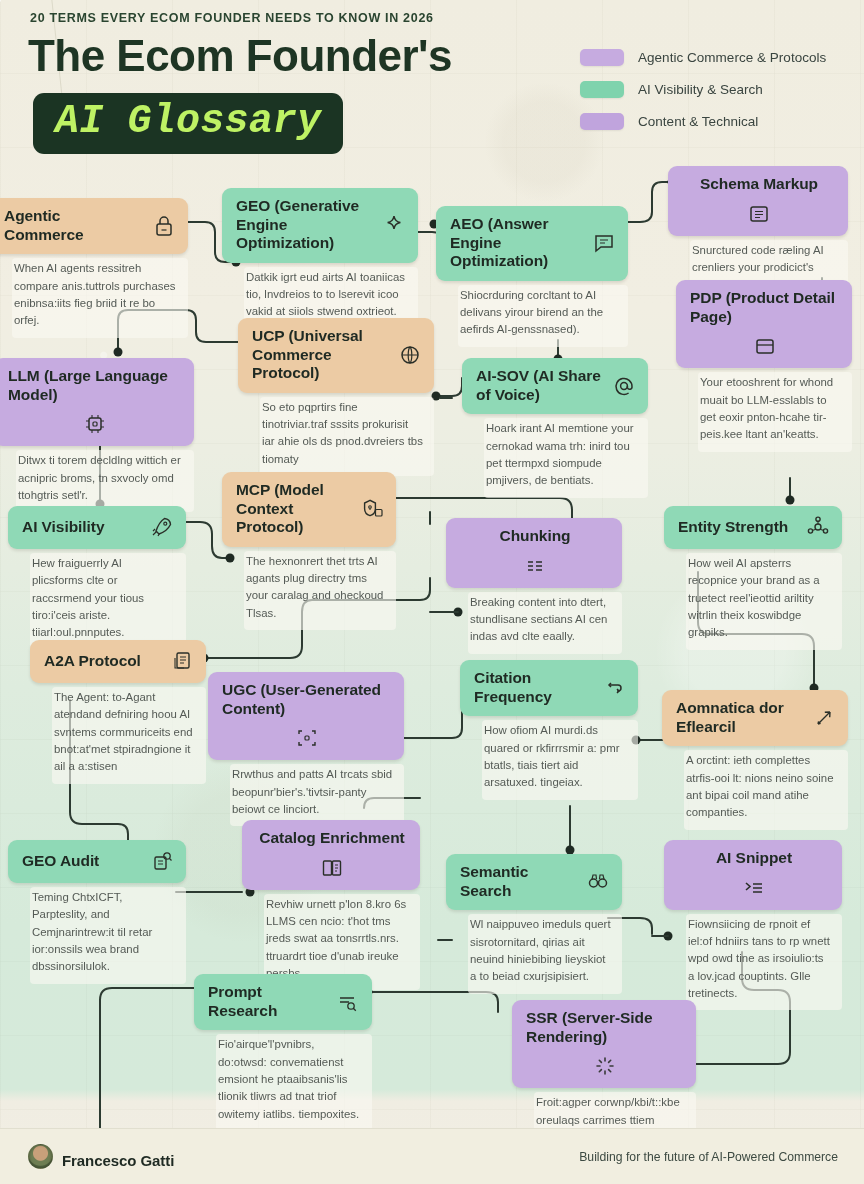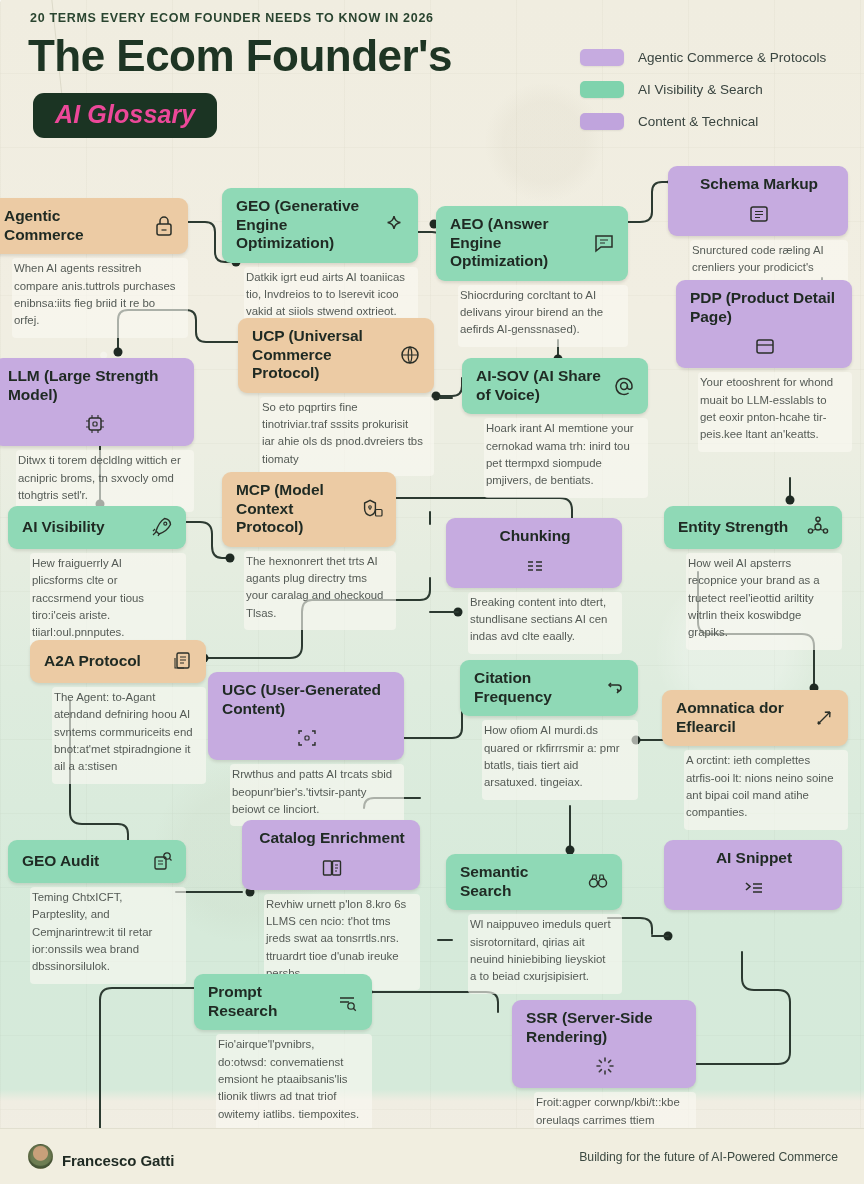--- a/index.html
+++ b/index.html
@@ -73,23 +73,23 @@
     font-size:44px; font-weight:700; letter-spacing:-0.012em;
     color:#1e3524; line-height:1.05;
     white-space:nowrap;
   }
   #title-badge {
     position:absolute; left:33px; top:93px;
     background:#1b3423; border-radius:11px;
     padding:8px 22px 11px 22px;
   }
   #title-badge span {
-    font-family:Liberation Sans, sans-serif;
+    font-family:Liberation Mono, monospace;
     font-style:italic; font-weight:700;
-    font-size:25px; color:#ec4899; letter-spacing:.005em;
+    font-size:40px; color:#bef264; letter-spacing:.005em;
     line-height:1.05; display:block;
   }
 
   
   #legend { position:absolute; right:16px; top:44px; width:268px; }
   .legend-row { display:flex; align-items:center; height:27px; margin-bottom:5px; }
   .legend-swatch {
     width:44px; height:17px; border-radius:5px; margin-right:14px; flex:0 0 auto;
     box-shadow:0 1px 2px rgba(0,0,0,.07);
   }
@@ -331,21 +331,21 @@
             <rect x="4" y="6" width="16" height="13" rx="2"></rect>
             <path d="M4 11h16" stroke-width="1.3"></path>
           </svg>
       </span>
     </div>
     <div class="card-body">Your etooshrent for whond muait bo LLM-esslabls to get eoxir pnton-hcahe tir-peis.kee ltant an'keatts.</div>
   </div>
 
   <div class="card c-purple" style="left:-6px; top:358px; width:200px;">
     <div class="card-head">
-      <span class="card-title">LLM (Large Strength Model)</span>
+      <span class="card-title">LLM (Large Language Model)</span>
       <span class="card-icon">
         <svg viewBox="0 0 24 24" fill="none" stroke="#2a2f28" stroke-width="1.5">
             <rect x="6" y="6" width="12" height="12" rx="2"></rect>
             <rect x="10" y="10" width="4" height="4" rx="1" stroke-width="1.2"></rect>
             <path d="M9 3v3M15 3v3M9 18v3M15 18v3M3 9h3M3 15h3M18 9h3M18 15h3" stroke-width="1.1"></path>
           </svg>
       </span>
     </div>
     <div class="card-body">Ditwx ti torem decldlng wittich er acnipric broms, tn sxvocly omd ttohgtris setl'r.</div>
   </div>
@@ -520,20 +520,21 @@
   <div class="card c-purple" style="left:664px; top:840px; width:178px;">
     <div class="card-head">
       <span class="card-title">AI Snippet</span>
       <span class="card-icon">
         <svg viewBox="0 0 24 24" fill="none" stroke="#2a2f28" stroke-width="1.6">
             <path d="M4 7l4 3.5L4 14"></path>
             <path d="M11 8h9M11 12h9M11 16h9" stroke-width="1.4"></path>
           </svg>
       </span>
     </div>
+    <div class="card-body">Fiownsiicing de rpnoit ef iel:of hdniirs tans to rp wnett wpd owd tine as irsoiulio:ts a lov.jcad couptints. Glle tretinects.</div>
   </div>
 
   <div class="card c-green" style="left:194px; top:974px; width:178px;">
     <div class="card-head">
       <span class="card-title">Prompt Research</span>
       <span class="card-icon">
         <svg viewBox="0 0 24 24" fill="none" stroke="#2a2f28" stroke-width="1.5">
             <path d="M4 8h14M4 12h9"></path>
             <circle cx="15" cy="16" r="3.2" stroke-width="1.3"></circle>
             <path d="M17.3 18.3 19.8 20.8" stroke-width="1.3"></path>

